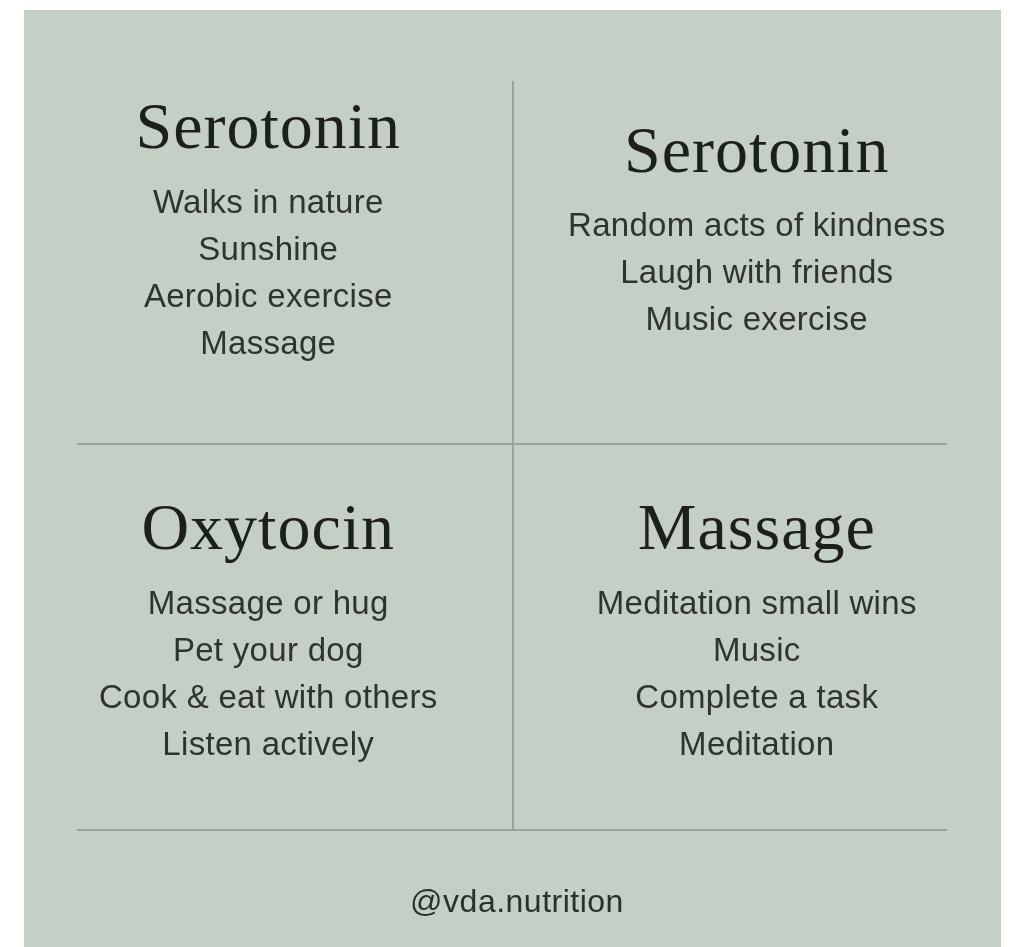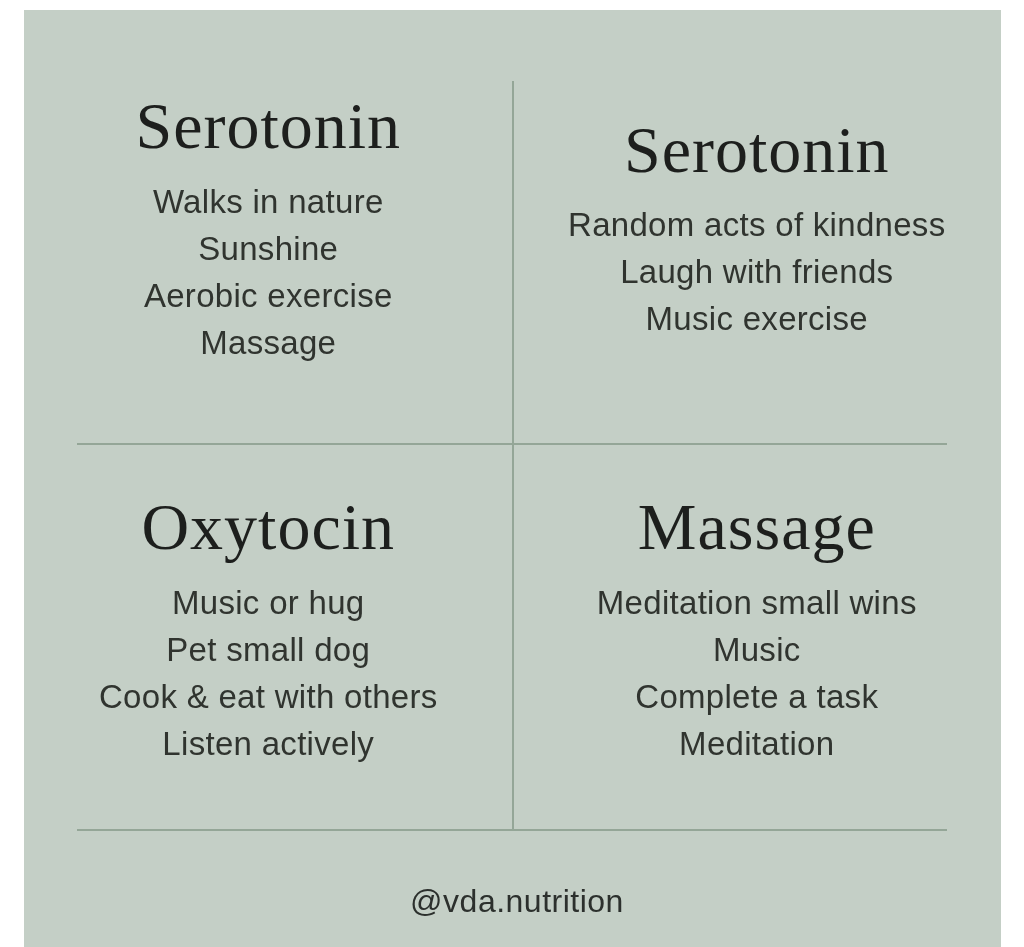--- a/index.html
+++ b/index.html
@@ -129,22 +129,22 @@
         <ul class="q-items">
           <li>Random acts of kindness</li>
           <li>Laugh with friends</li>
           <li>Music exercise</li>
         </ul>
       </section>
 
       <section class="quadrant bottom">
         <h2 class="q-title">Oxytocin</h2>
         <ul class="q-items">
-          <li>Music or hug</li>
-          <li>Pet small dog</li>
+          <li>Massage or hug</li>
+          <li>Pet your dog</li>
           <li>Cook &amp; eat with others</li>
           <li>Listen actively</li>
         </ul>
       </section>
 
       <section class="quadrant bottom">
         <h2 class="q-title">Massage</h2>
         <ul class="q-items">
           <li>Meditation small wins</li>
           <li>Music</li>

